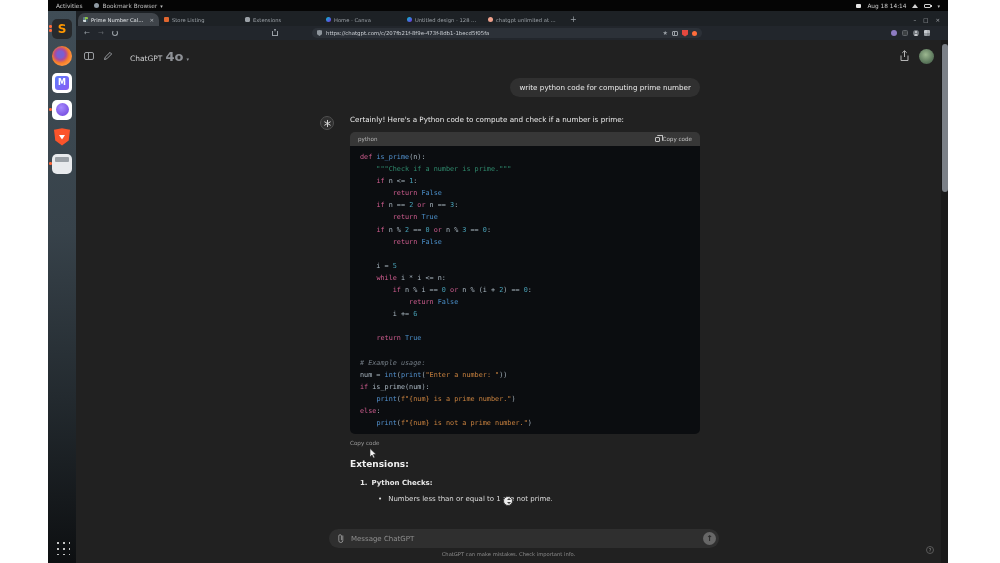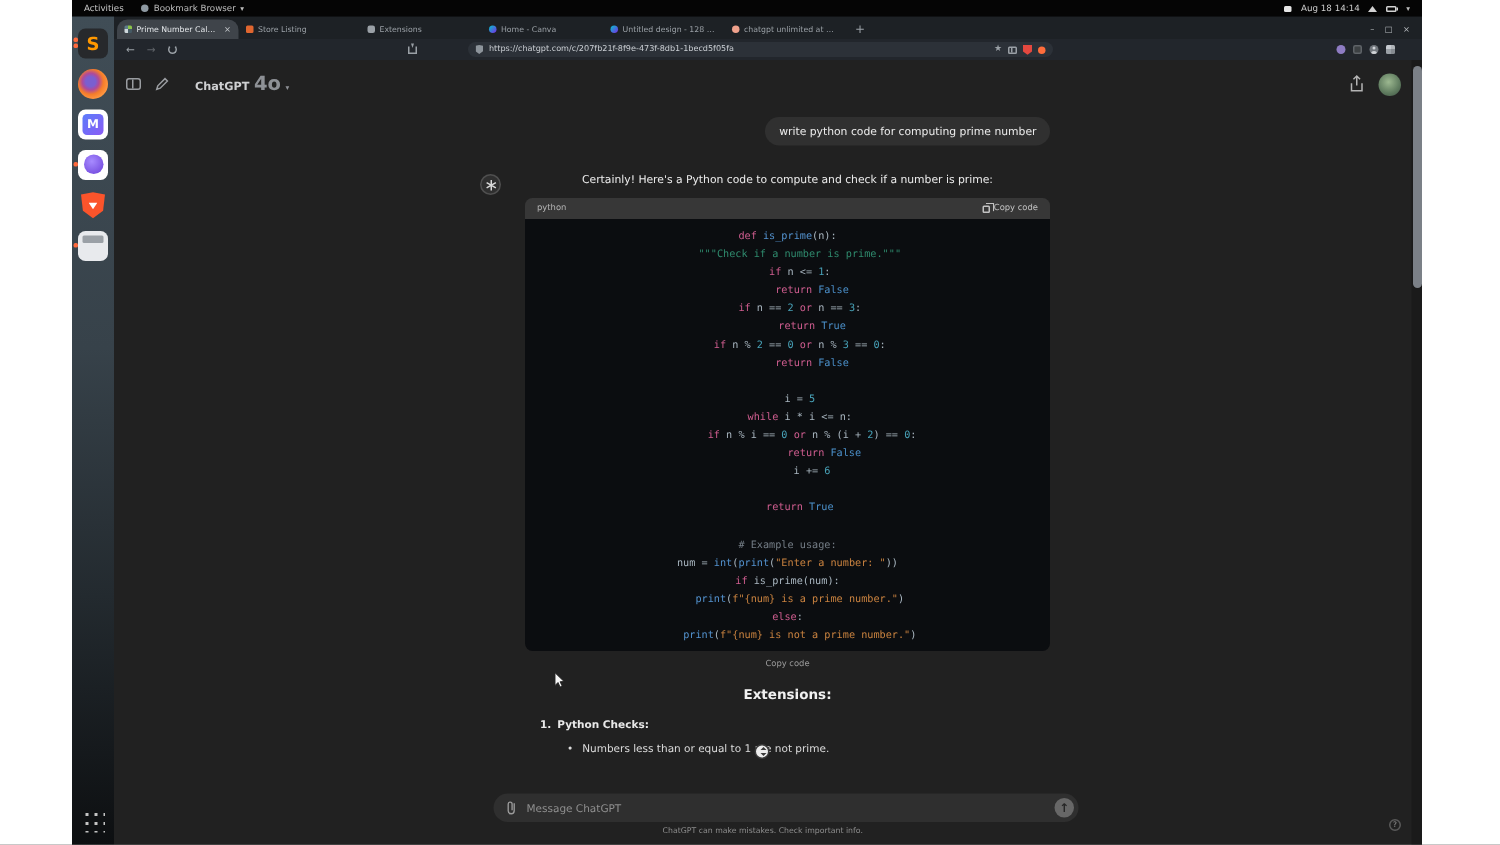--- a/index.html
+++ b/index.html
@@ -87,43 +87,43 @@
   .xi-person::after{content:"";position:absolute;left:0.6px;top:3.6px;width:4.8px;height:3px;border-radius:2px 2px 0 0;background:#cfd2d6;}
   .xi-grid{background:conic-gradient(#b0b4b9 0 25%,#858a90 0 50%,#9aa0a6 0 75%,#c6cad0 0);border-radius:1px;}
 
   
   .page{flex:1;background:#212121;position:relative;overflow:hidden;color:#ececec;}
   .chat-header{position:absolute;left:0;right:0;top:6px;height:20px;display:flex;align-items:center;padding:0 0 0 8px;}
   .hic{margin-right:9px;}
   .sb-toggle{width:10px;height:8px;border:1px solid #9a9da1;border-radius:2px;position:relative;}
   .sb-toggle::after{content:"";position:absolute;left:3px;top:0;bottom:0;width:1px;background:#9a9da1;}
   .title-wrap{display:flex;align-items:baseline;gap:3px;margin-left:8px;}
-  .gpt-title{font-size:7.5px;font-weight:bold;color:#cfd0d2;text-align:right;}
+  .gpt-title{font-size:7.5px;font-weight:normal;color:#cfd0d2;text-align:right;}
   .gpt-model{font-size:13px;font-weight:bold;color:#8e9196;}
   .gpt-caret{font-size:5px;color:#8e9196;}
   .hdr-right{position:absolute;right:14px;top:0;display:flex;align-items:center;gap:9px;height:20px;}
   .avatar{width:15px;height:15px;border-radius:50%;background:radial-gradient(circle at 45% 38%,#9cb890,#5e7a5e 60%,#3e5242 100%);}
 
   .user-row{position:absolute;left:244px;top:38px;width:380px;display:flex;justify-content:flex-end;}
   .user-bubble{background:#303030;border-radius:10px;padding:5px 9px;font-size:7.2px;color:#ececec;max-width:330px;}
 
   .assistant-row{position:absolute;left:244px;top:75px;width:382px;}
   .gpt-avatar{position:absolute;left:0;top:1px;width:14px;height:14px;border-radius:50%;background:#2f2f2f;border:1px solid#4f4f4f;display:flex;align-items:center;justify-content:center;}
-  .a-content{margin-left:30px;width:350px;text-align:center;}
+  .a-content{margin-left:30px;width:350px;}
   .intro{font-size:7.2px;line-height:9px;color:#ececec;margin:0 0 8px 0;}
 
   .codeblock{width:350px;border-radius:5px;overflow:hidden;margin-top:4px;}
   .code-head{height:14px;background:#373737;display:flex;align-items:center;padding:0 8px;font-size:5.6px;color:#b5b5b5;}
   .copy-wrap{margin-left:auto;display:flex;align-items:center;gap:3px;color:#c2c2c2;}
   .cp-ic{width:5px;height:5px;border:1px solid #c2c2c2;border-radius:1px;position:relative;}
   .cp-ic::after{content:"";position:absolute;left:1.2px;top:-2.4px;width:5px;height:5px;border:1px solid #c2c2c2;border-radius:1px;border-left:none;border-bottom:none;}
   .code-body{background:#0b0d10;padding:5px 10px;font-family:"DejaVu Sans Mono",monospace;font-size:6.8px;line-height:12.1px;}
   .cl{white-space:pre;height:12.1px;}
   .tk-k{color:#cf5d8f;} .tk-f{color:#5392cf;} .tk-b{color:#5392cf;} .tk-d{color:#2f8a6d;}
-  .tk-n{color:#48a2b8;} .tk-t{color:#4b8fc9;} .tk-s{color:#c9823f;} .tk-c{color:#747d86;} .tk-p{color:#a9b6c0;}
+  .tk-n{color:#48a2b8;} .tk-t{color:#4b8fc9;} .tk-s{color:#c9823f;} .tk-c{color:#747d86;font-style:italic;} .tk-p{color:#a9b6c0;}
 
   .copy-below{font-size:5.6px;color:#9b9b9b;margin-top:6px;}
   .expl-head{font-size:9px;font-weight:bold;color:#f1f1f1;margin-top:13px;}
   .expl-item{display:flex;gap:4px;font-size:7px;font-weight:bold;color:#e9e9e9;margin:10px 0 0 10px;}
   .expl-bullet{display:flex;gap:6px;font-size:7px;color:#dcdcdc;margin:8px 0 0 28px;}
   .bullet-mark{color:#dcdcdc;}
 
   .composer{position:absolute;left:253px;top:489px;width:390px;height:19px;background:#2f2f2f;border-radius:10px;
     display:flex;align-items:center;padding:0 3px 0 8px;justify-content:space-between;}
   .ph{font-size:7px;color:#8f8f8f;margin-left:6px;flex:1;}

